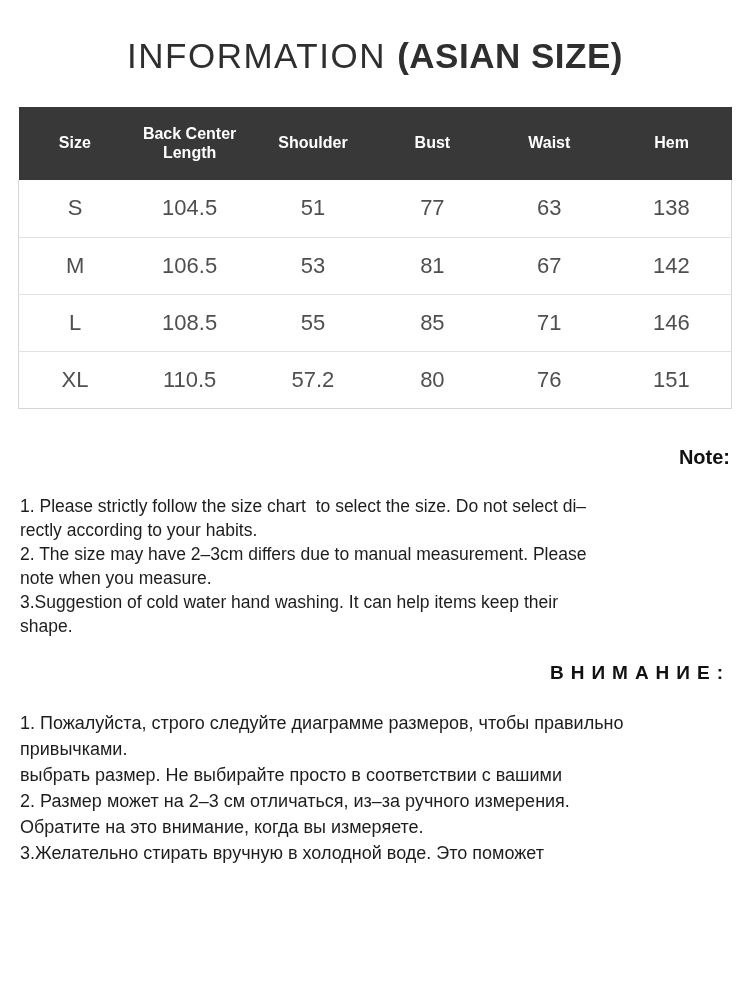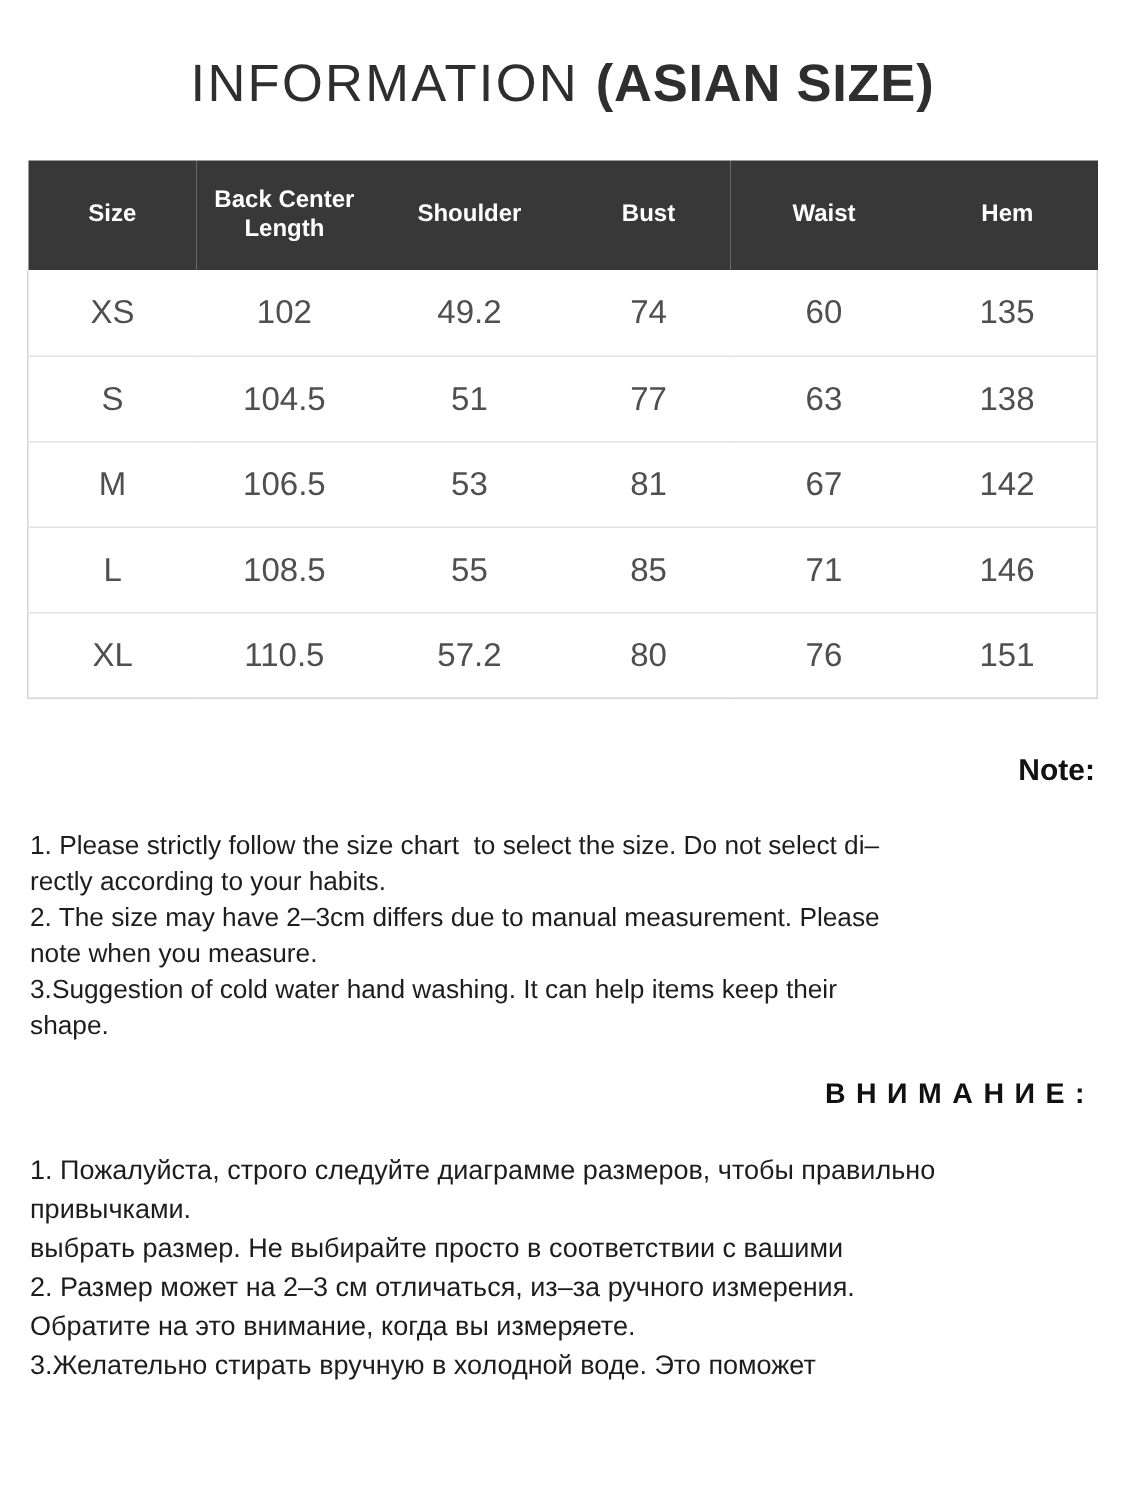--- a/index.html
+++ b/index.html
@@ -105,28 +105,20 @@
         <th>Size</th>
         <th>Back Center Length</th>
         <th>Shoulder</th>
         <th>Bust</th>
         <th>Waist</th>
         <th>Hem</th>
       </tr>
     </thead>
     <tbody>
       <tr>
-        <td>XS</td>
-        <td>102</td>
-        <td>49.2</td>
-        <td>74</td>
-        <td>60</td>
-        <td>135</td>
-      </tr>
-      <tr>
         <td>S</td>
         <td>104.5</td>
         <td>51</td>
         <td>77</td>
         <td>63</td>
         <td>138</td>
       </tr>
       <tr>
         <td>M</td>
         <td>106.5</td>

